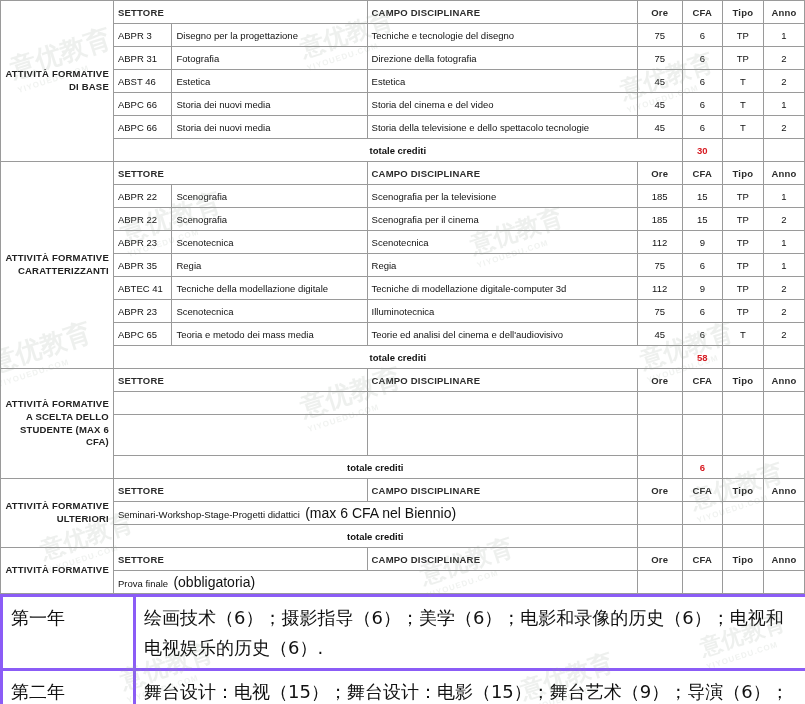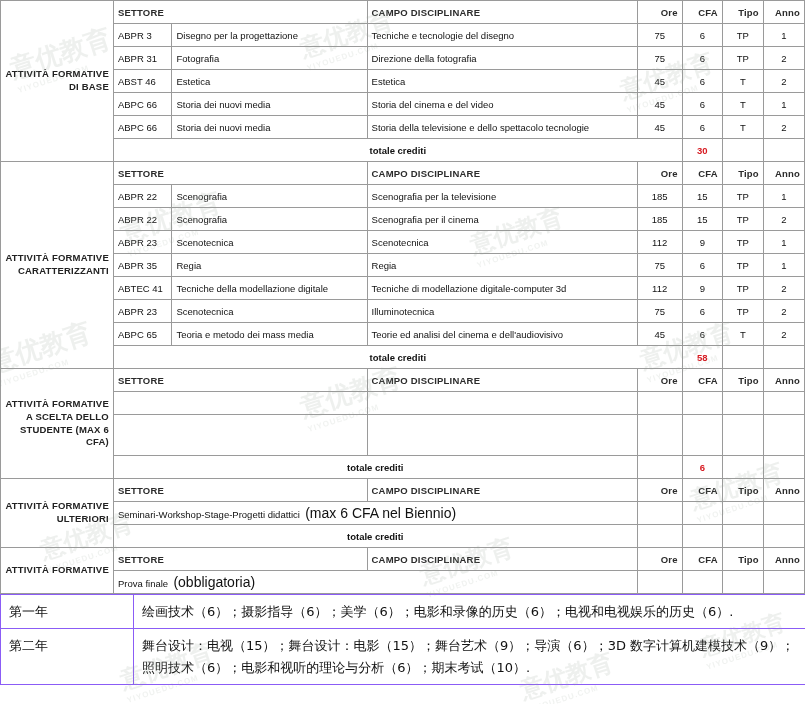--- a/index.html
+++ b/index.html
@@ -67,21 +67,21 @@
     line-height:1.35;
     color:#222;
   }
   .hdr{
     background:#c8c8c8;
     font-weight:bold;
     font-size:8.5px;
     letter-spacing:.2px;
     color:#2b2b2b;
   }
-  .hdr.ctr{text-align:right;margin-left:20px;}
+  .hdr.ctr{text-align:center;margin-left:20px;}
   .code{font-size:9px;}
   .ctr{text-align:center;}
   .tot{
     text-align:center;
     font-weight:bold;
     font-size:9.5px;
     padding-right:5px;
   }
   .totval{
     text-align:center;
@@ -96,22 +96,22 @@
   
   table.cn{
     border-collapse:collapse;
     width:805px;
     table-layout:fixed;
     position:relative;
     z-index:2;
     margin-top:0px;
   }
   table.cn td{
-    border:1px solid #8b5cf6;
-    font-size:13px;
+    border:3px solid #8b5cf6;
+    font-size:18px;
     padding:6px 8px;
     vertical-align:top;
     line-height:1.65;
     font-family:"DejaVu Sans", sans-serif;
   }
   col.cn0{width:133px}
   col.cn1{width:672px}
   .cn-year{font-size:13.5px;}
 </style>
 </head>

